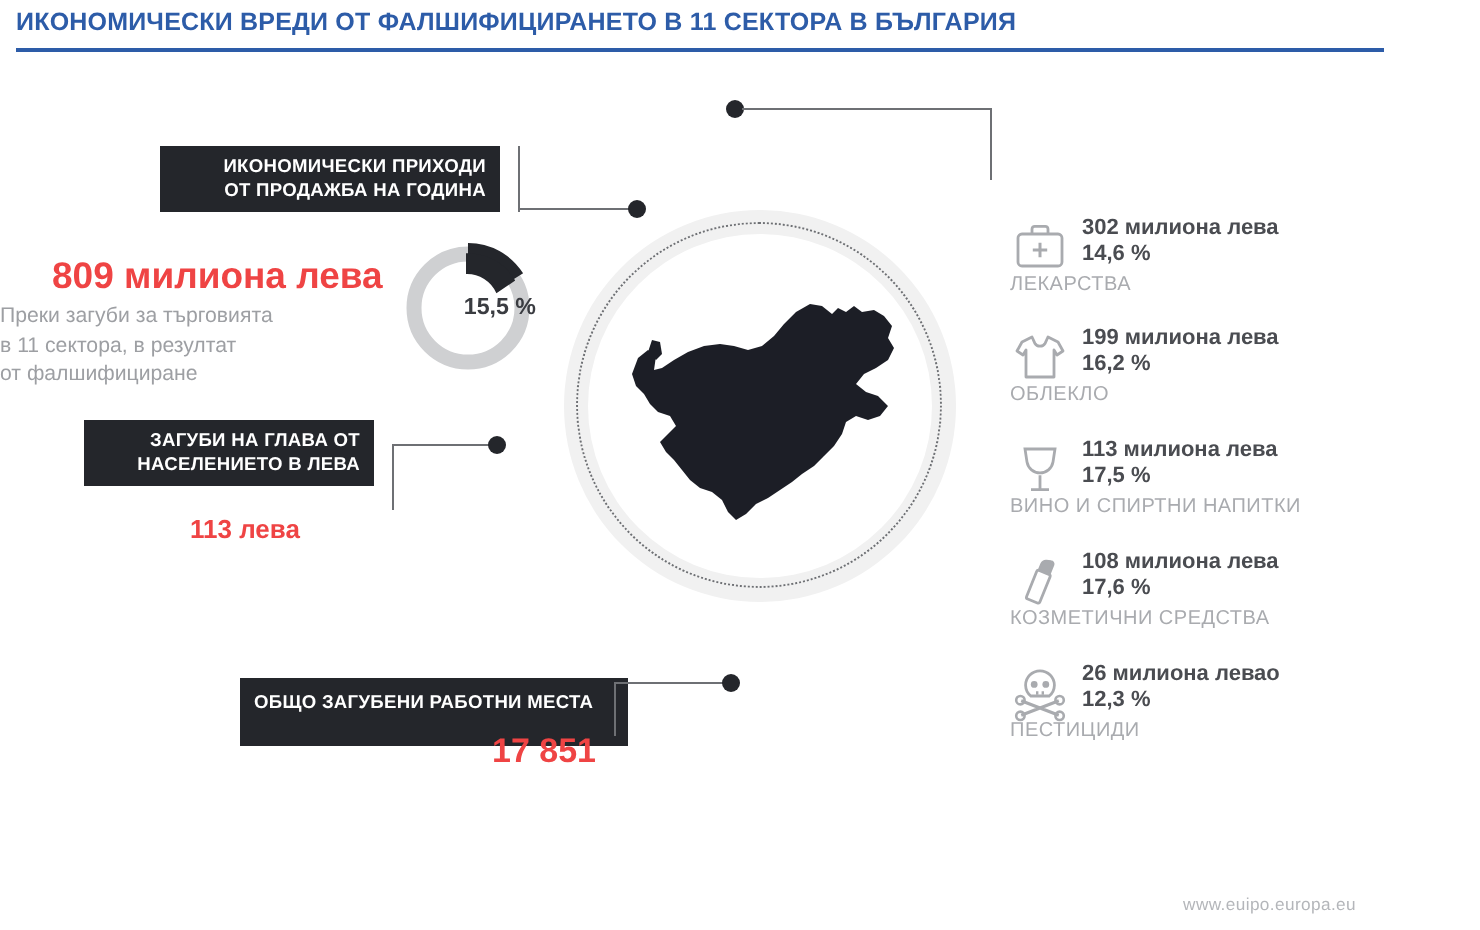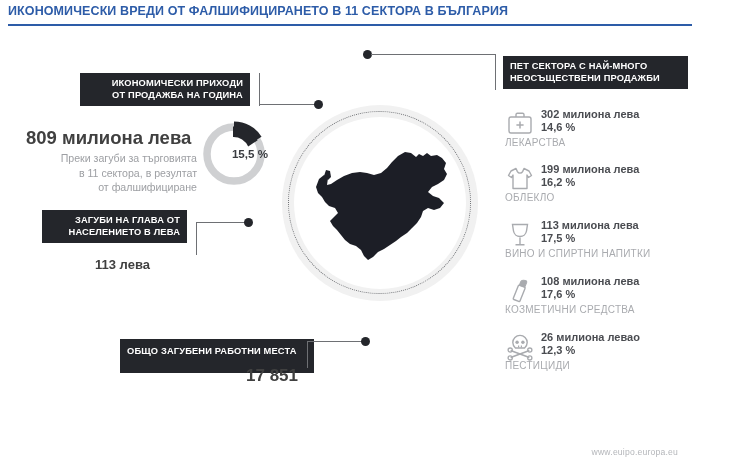--- a/index.html
+++ b/index.html
@@ -34,26 +34,26 @@
     letter-spacing:.15px;
     padding:4px 7px 4px 7px;
     box-sizing:border-box;
     white-space:nowrap;
   }
   .ta-r{text-align:right;}
   .ta-l{text-align:left;}
 
   .bigval{
     position:absolute;
-    color:#404040;font-weight:bold;white-space:nowrap;
+    color:#ef4444;font-weight:bold;white-space:nowrap;
   }
   .subtext{
     position:absolute;
     color:#9d9fa3;font-size:10.6px;line-height:14.6px;
-    text-align:right;white-space:nowrap;
+    text-align:left;white-space:nowrap;
   }
 
   
   .hline{position:absolute;background:#6e7074;height:1.4px;}
   .vline{position:absolute;background:#6e7074;width:1.4px;}
   .dot{position:absolute;width:9px;height:9px;border-radius:50%;background:#24262b;}
 
   
   .ring{
     position:absolute;
@@ -170,24 +170,20 @@
   <div class="vline" style="left:307px;top:341px;height:27px;"></div>
   <div class="hline" style="left:307px;top:341px;width:58px;"></div>
   <div class="dot" style="left:361px;top:337px;"></div>
 
   <div class="bigval" style="left:246px;top:366px;font-size:17px;">17 851</div>
 
   <div class="dot" style="left:363px;top:50px;"></div>
   <div class="hline" style="left:371px;top:54px;width:125px;"></div>
   <div class="vline" style="left:495px;top:54px;height:36px;"></div>
 
-  <div class="blacklabel ta-l" style="left:503px;top:56px;width:185px;">
-    <span>ПЕТ СЕКТОРА С НАЙ-МНОГО</span><br>
-    <span>НЕОСЪЩЕСТВЕНИ ПРОДАЖБИ</span>
-  </div>
 
   <div class="sector" style="top:108px;">
     <span class="ico">
       <svg width="30" height="30" viewBox="0 0 30 30" xmlns="http://www.w3.org/2000/svg">
         <rect x="4" y="8" width="22" height="16" rx="2" fill="none" stroke="#a9abaf" stroke-width="1.4"></rect>
         <path d="M11,8 L11,5.5 A1.4,1.4 0 0 1 12.4,4.2 L17.6,4.2 A1.4,1.4 0 0 1 19,5.5 L19,8" fill="none" stroke="#a9abaf" stroke-width="1.4"></path>
         <path d="M15,12.4 L15,19.6 M11.4,16 L18.6,16" stroke="#a9abaf" stroke-width="1.5"></path>
       </svg>
     </span>
     <span class="amount">302 милиона лева</span>

